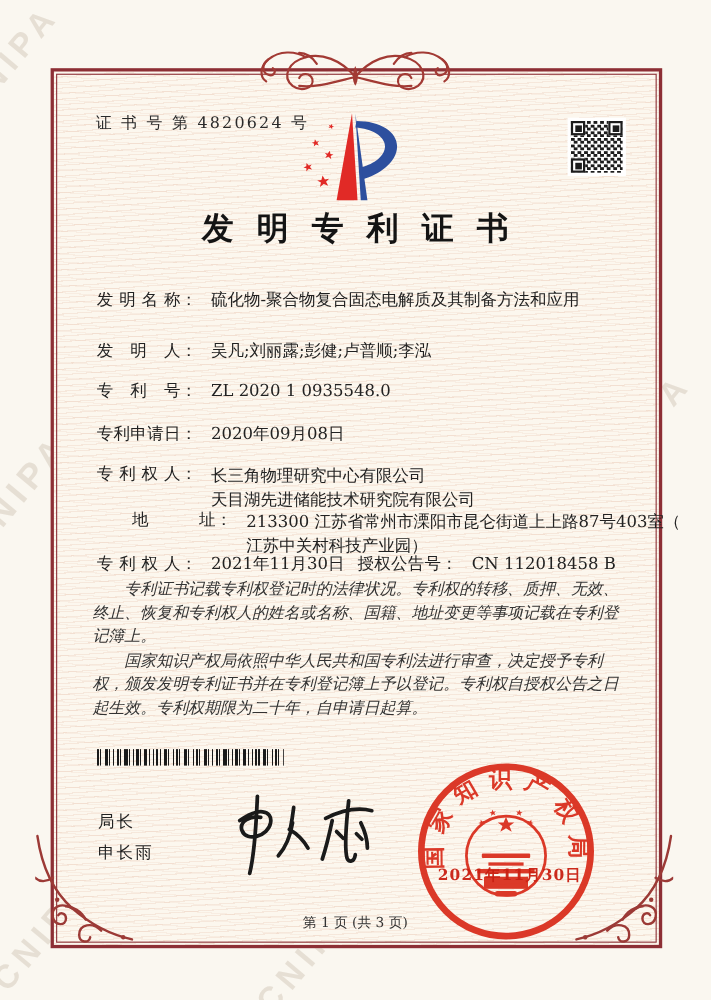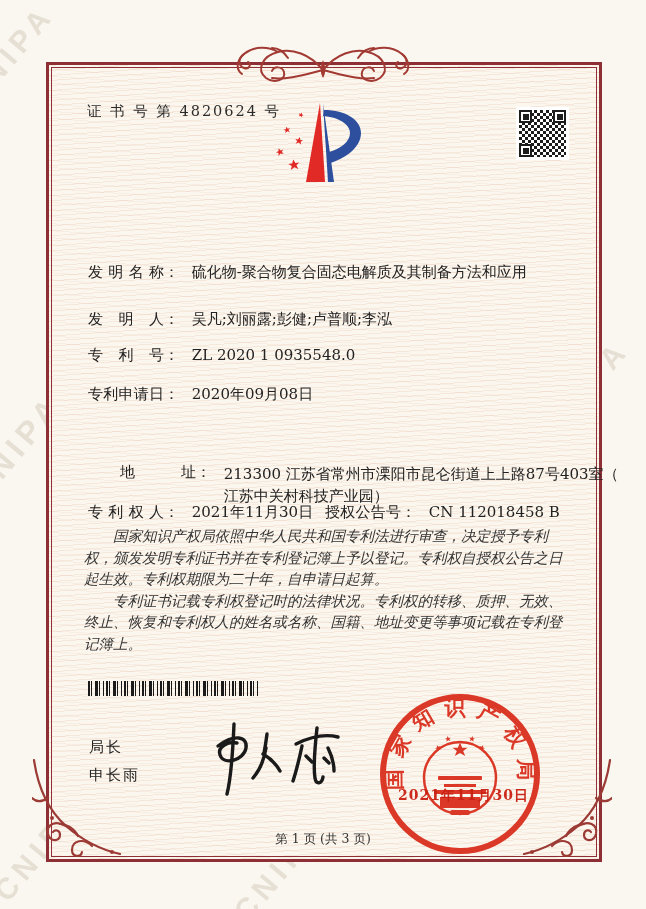--- a/index.html
+++ b/index.html
@@ -148,56 +148,64 @@
         <div class="dot"></div>
       </div>
     <div class="finder f-tr">
         <div class="dot"></div>
       </div>
     <div class="finder f-bl">
         <div class="dot"></div>
       </div>
   </div>
 
+  <div class="title">发明专利证书</div>
 
   <div class="row" style="top:310px;">
     <span class="lbl">发明人</span><span class="colon">：</span>
     <span class="val">吴凡;刘丽露;彭健;卢普顺;李泓</span>
   </div>
   <div class="row" style="top:263px;">
     <span class="lbl">发明名称</span><span class="colon">：</span>
     <span class="val">硫化物-聚合物复合固态电解质及其制备方法和应用</span>
   </div>
   <div class="row" style="top:346px;">
     <span class="lbl">专利号</span><span class="colon">：</span>
     <span class="val">ZL 2020 1 0935548.0</span>
   </div>
   <div class="row" style="top:385px;">
     <span class="lbl">专利申请日</span><span class="colon">：</span>
     <span class="val">2020年09月08日</span>
+  </div>
+  <div class="row" style="top:421px;">
+    <span class="lbl">专利权人</span><span class="colon">：</span>
+    <span class="val-multi">
+      <div>长三角物理研究中心有限公司</div>
+      <div>天目湖先进储能技术研究院有限公司</div>
+    </span>
   </div>
   <div class="row" style="top:463px;margin-left:32px;">
     <span class="lbl">地址</span><span class="colon">：</span>
     <span class="val-multi">
       <div>213300 江苏省常州市溧阳市昆仑街道上上路87号403室（</div>
       <div>江苏中关村科技产业园）</div>
     </span>
   </div>
   <div class="row" style="top:503px;">
     <span class="lbl">专利权人</span><span class="colon">：</span>
     <span class="val">2021年11月30日</span>
     <span class="pair2">
       <span class="lbl">授权公告号</span><span class="colon">：</span>
       <span class="val">CN 112018458 B</span>
     </span>
   </div>
 
   <div class="paras">
+    <p>专利证书记载专利权登记时的法律状况。专利权的转移、质押、无效、终止、恢复和专利权人的姓名或名称、国籍、地址变更等事项记载在专利登记簿上。</p>
     <p>国家知识产权局依照中华人民共和国专利法进行审查，决定授予专利权，颁发发明专利证书并在专利登记簿上予以登记。专利权自授权公告之日起生效。专利权期限为二十年，自申请日起算。</p>
-    <p>专利证书记载专利权登记时的法律状况。专利权的转移、质押、无效、终止、恢复和专利权人的姓名或名称、国籍、地址变更等事项记载在专利登记簿上。</p>
   </div>
 
   <div class="barcode"></div>
 
   <div class="director-title">局长</div>
   <div class="director-name">申长雨</div>
 
   <svg class="signature" width="160" height="85" viewBox="0 0 160 85">
     <g stroke="#1a1a1a" stroke-width="3.4" fill="none" stroke-linecap="round" stroke-linejoin="round">
       <path d="M28,30 C44,18 58,20 56,32 C54,44 34,50 30,39 C27,31 38,25 47,27"></path>

